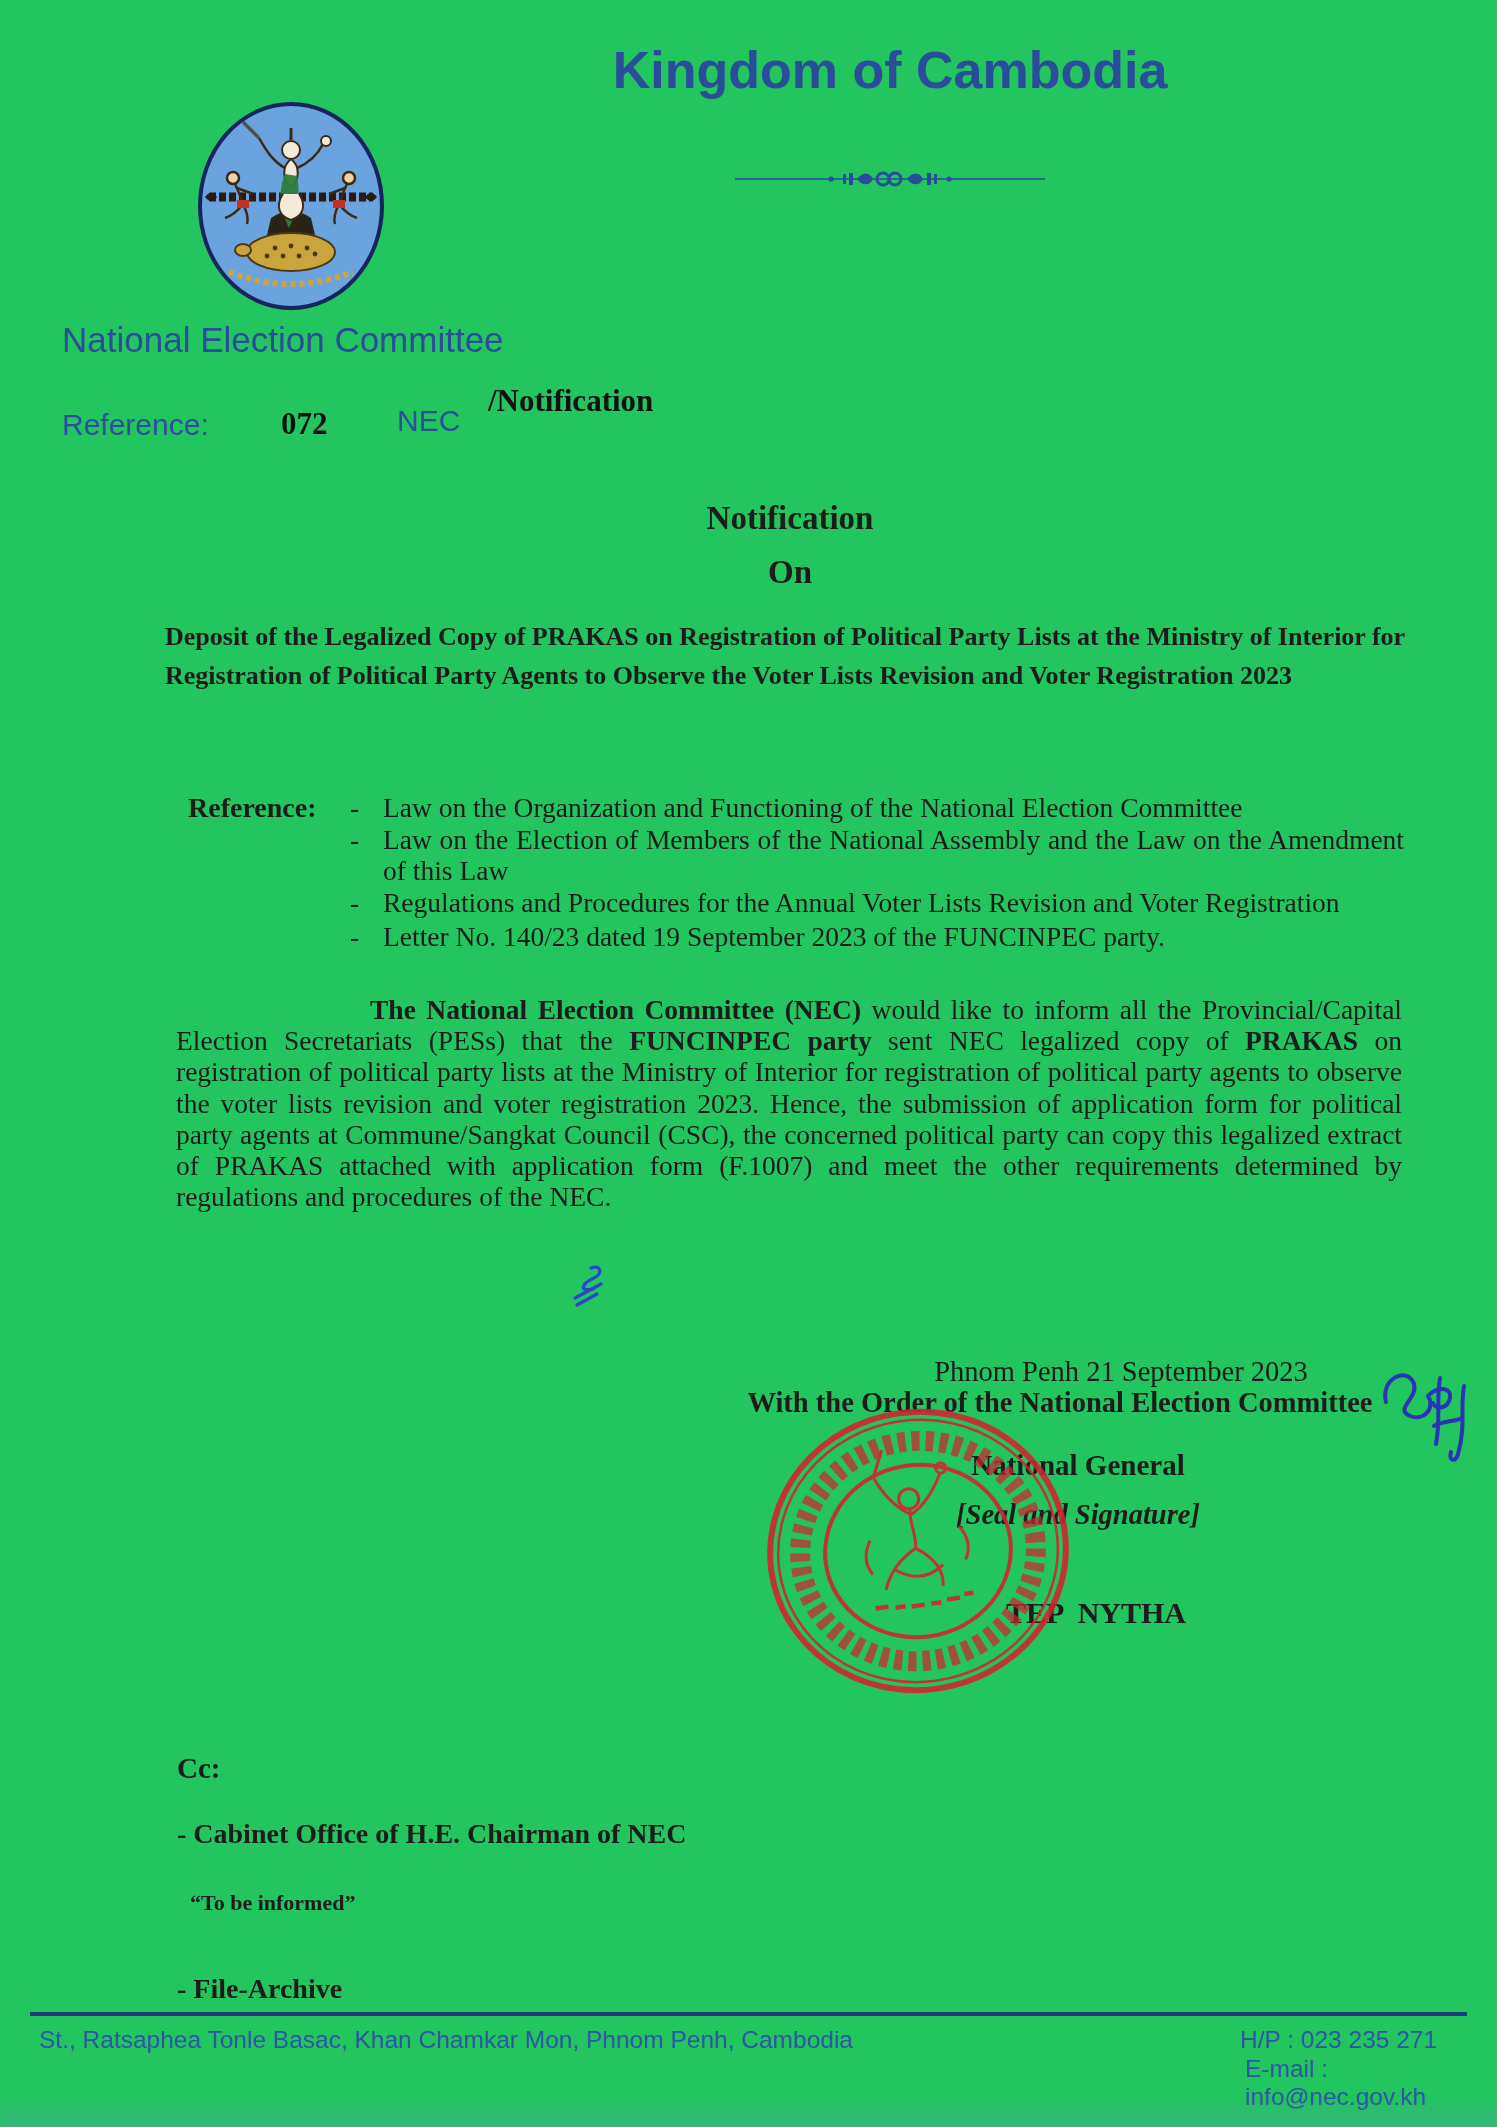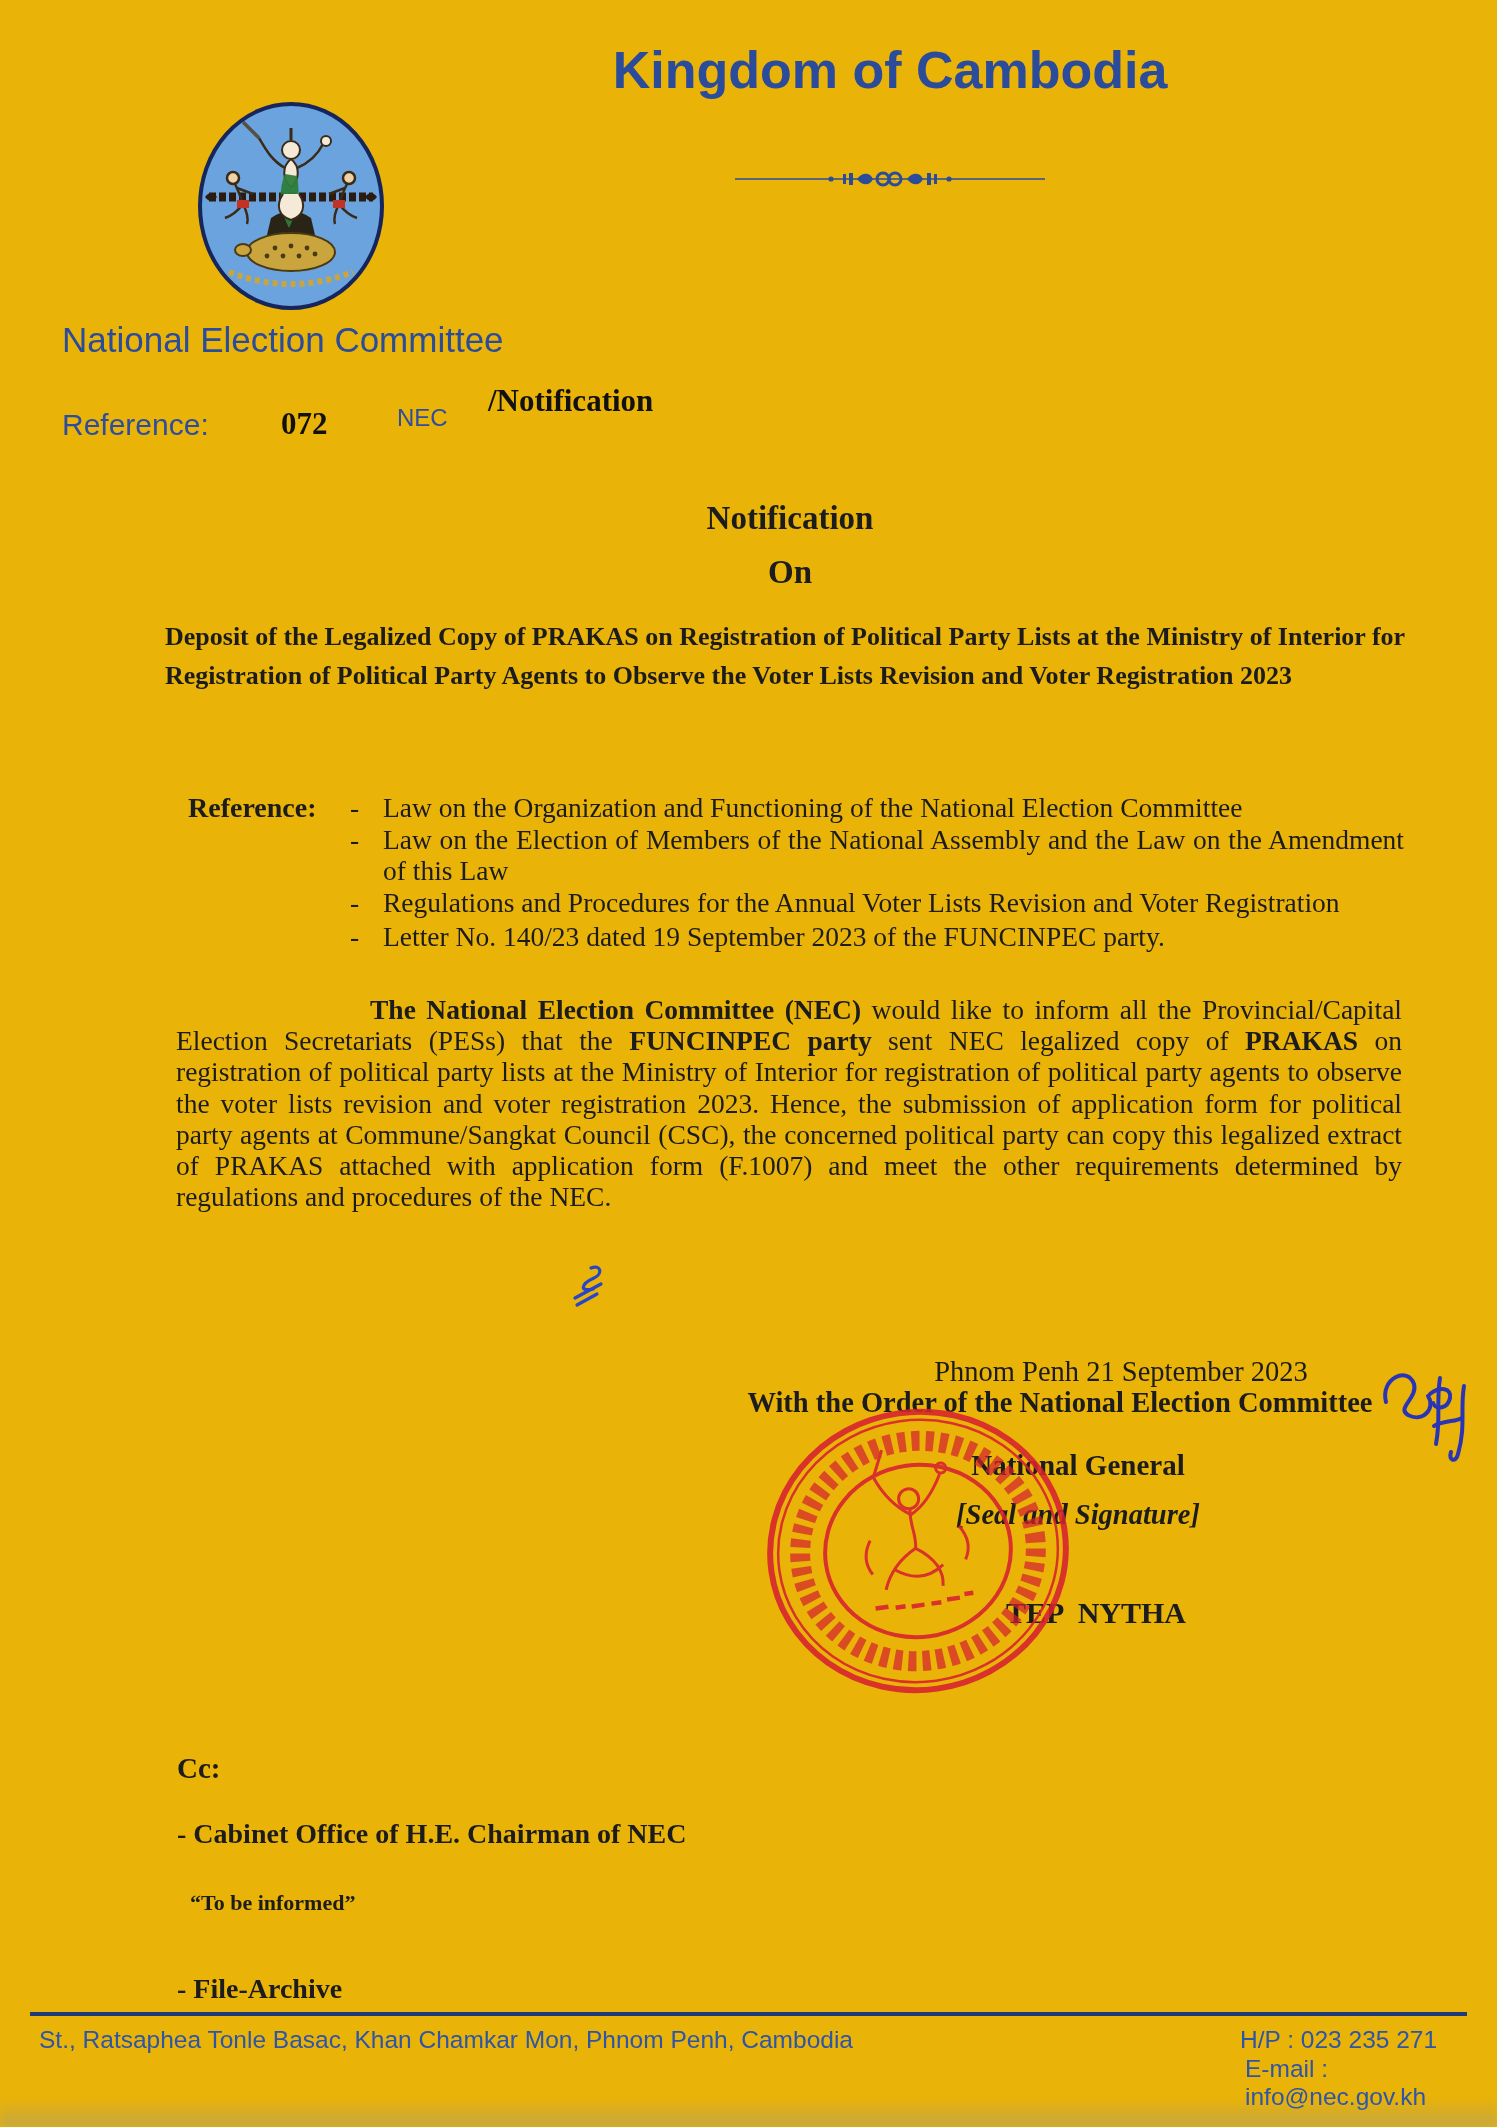--- a/index.html
+++ b/index.html
@@ -1,35 +1,35 @@
 <!DOCTYPE html>
 <html><head>
 <meta charset="utf-8">
 <style>
   html,body{margin:0;padding:0;background:#e8e8e8;}
   .page{
     position:relative;
     width:1497px;height:2127px;
     margin:0 auto;
-    background:#eab308;
+    background:#22c55e;
     overflow:hidden;
     font-family:"Liberation Serif", serif;
     color:#1c1c1c;
   }
   .abs{position:absolute;}
   .ctr{position:absolute;transform:translateX(-50%);white-space:nowrap;}
   
   .kingdom{left:890px;top:40px;font-family:"Liberation Sans",sans-serif;font-weight:bold;font-size:52px;color:#2b4b9b;}
   .motto{left:890px;top:106px;font-family:"Liberation Sans",sans-serif;font-weight:bold;font-size:40px;color:#2b4b9b;}
   .divider{left:890px;top:170px;}
   .emblem{left:195px;top:100px;}
   .org-name{left:62px;top:320px;font-family:"Liberation Sans",sans-serif;font-size:35px;color:#2b4b9b;}
   .ref-label{left:62px;top:408px;font-family:"Liberation Sans",sans-serif;font-size:30px;color:#2e4d9e;}
   .ref-num{left:281px;top:406px;font-size:31px;font-weight:bold;color:#111;}
-  .ref-org{left:397px;top:404px;font-family:"Liberation Sans",sans-serif;font-size:24px;color:#2e4d9e;}
+  .ref-org{left:397px;top:404px;font-family:"Liberation Sans",sans-serif;font-size:30px;color:#2e4d9e;}
   .ref-type{left:488px;top:383px;font-size:31px;font-weight:bold;color:#111;}
   
   .h-notification{left:790px;top:500px;font-size:33px;font-weight:bold;}
   .h-on{left:790px;top:554px;font-size:33px;font-weight:bold;}
   .subject{left:165px;top:617px;width:1250px;text-align:left;font-size:26px;font-weight:bold;line-height:39px;}
   
   .refs-label{left:188px;top:792px;font-size:28px;font-weight:bold;}
   .refs{left:348px;top:792px;width:1056px;}
   .ref-item{position:relative;padding-left:35px;font-size:27.5px;line-height:31.5px;text-align:justify;}
   .ref-item .dash{position:absolute;left:2px;top:0;}

